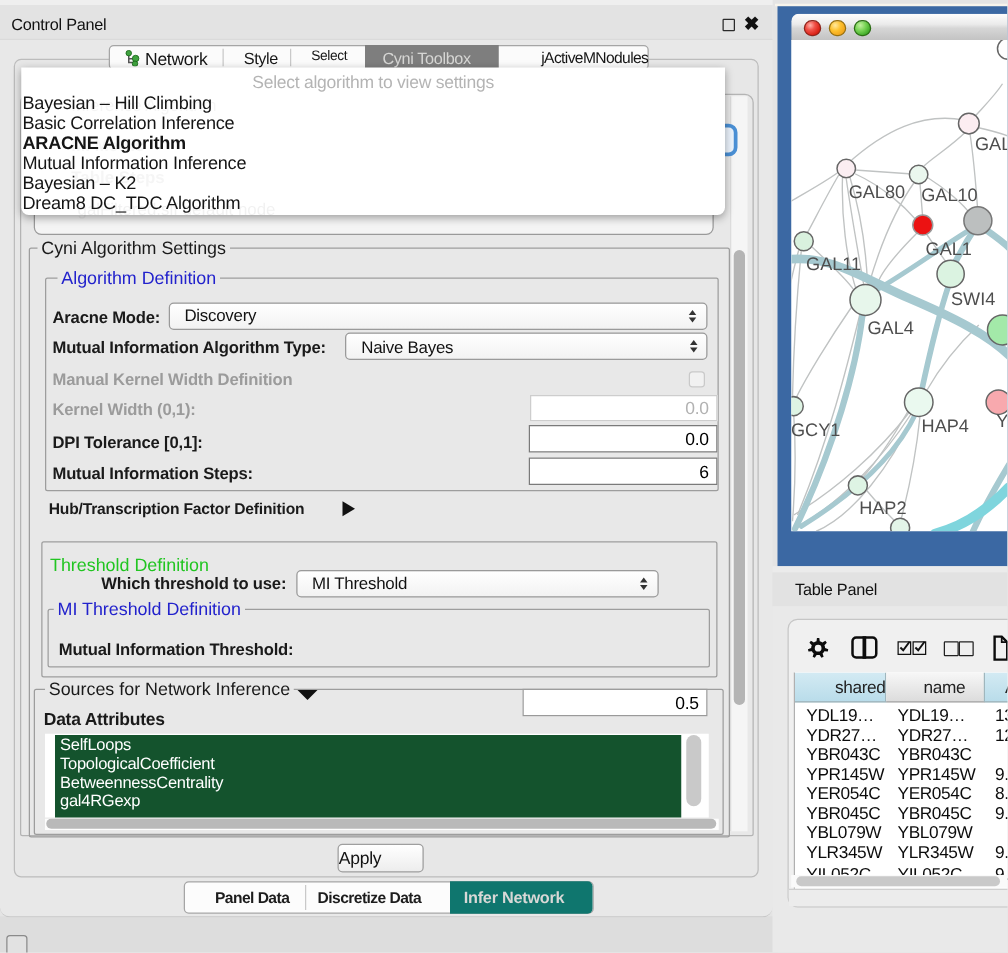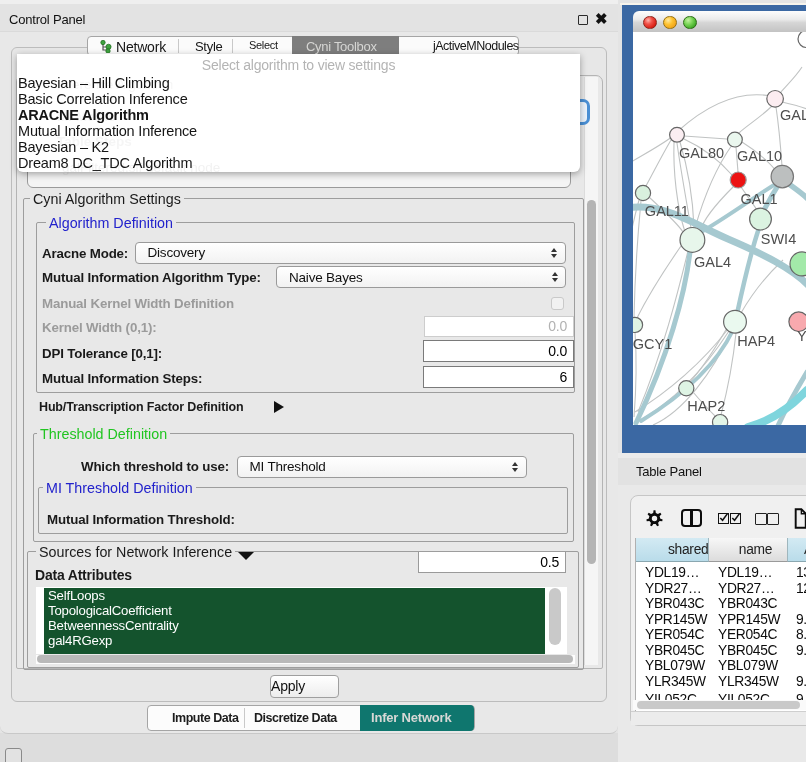--- a/index.html
+++ b/index.html
@@ -142,21 +142,21 @@
 <div class="field" style="left:424px;top:316px;width:142px;height:19px;border:1px solid #cdcdcd;color:#b2b2b2;line-height:19px;padding-right:6px;font-size:14px;">0.0</div>
 <span class="lbl" style="left:42px;top:346px;">DPI Tolerance [0,1]:</span>
 <div class="field" style="left:423px;top:340px;width:143px;height:20px;border:1.5px solid #7a7a7a;color:#000;line-height:20px;padding-right:6px;font-size:14px;">0.0</div>
 <span class="lbl" style="left:42px;top:371px;">Mutual Information Steps:</span>
 <div class="field" style="left:423px;top:366px;width:143px;height:20px;border:1.5px solid #7a7a7a;color:#000;line-height:20px;padding-right:6px;font-size:14px;">6</div>
 
 <span class="lbl" style="left:39px;top:400px;font-size:12.5px;">Hub/Transcription Factor Definition</span>
 <div class="abs" style="left:274px;top:401px;width:0;height:0;border-top:6px solid transparent;border-bottom:6px solid transparent;border-left:10.5px solid #111;"></div>
 
 <div class="group" style="left:33px;top:433px;width:539px;height:107px;">
-  <span style="left:3px;color:#21c521;">Threshold Definition</span>
+  <span style="left:3px;color:#21c521;margin-top:19px;">Threshold Definition</span>
 </div>
 <span class="lbl" style="left:81px;top:459px;">Which threshold to use:</span>
 <div class="combo" style="left:236.5px;top:455.5px;width:288px;">
     <span>MI Threshold</span>
     <div class="arrows"></div>
   </div>
 <div class="group" style="left:38px;top:487px;width:528px;height:45px;">
   <span style="left:4px;color:#2222cc;">MI Threshold Definition</span>
 </div>
 <span class="lbl" style="left:47px;top:512px;">Mutual Information Threshold:</span>
@@ -176,21 +176,21 @@
     <div>gal4RGexp</div>
   </div>
   <div id="attrvsb"></div>
 </div>
 <div class="abs" id="hsb">
     <div id="hsbthumb"></div>
   </div>
 
 <div class="abs" id="applybtn">Apply</div>
 <div class="abs" id="btabs">
-  <span class="btabtxt" style="left:24px">Impute Data</span>
+  <span class="btabtxt" style="left:24px">Panel Data</span>
   <div class="tabsep" style="left:96px"></div>
   <span class="btabtxt" style="left:106px">Discretize Data</span>
   <div id="infertab">
       <span>Infer Network</span>
     </div>
 </div>
 <div class="abs" id="minicon"></div>
 
 <div class="abs" style="left:27px;top:160px;width:542px;height:26px;border:1px solid #9a9a9a;border-radius:6px;background:#f4f4f4;"></div>
 <div class="abs" style="left:570px;top:99px;width:14px;height:20px;border:3px solid #4a8fd4;border-radius:7px;background:#eaf2fb;"></div>

